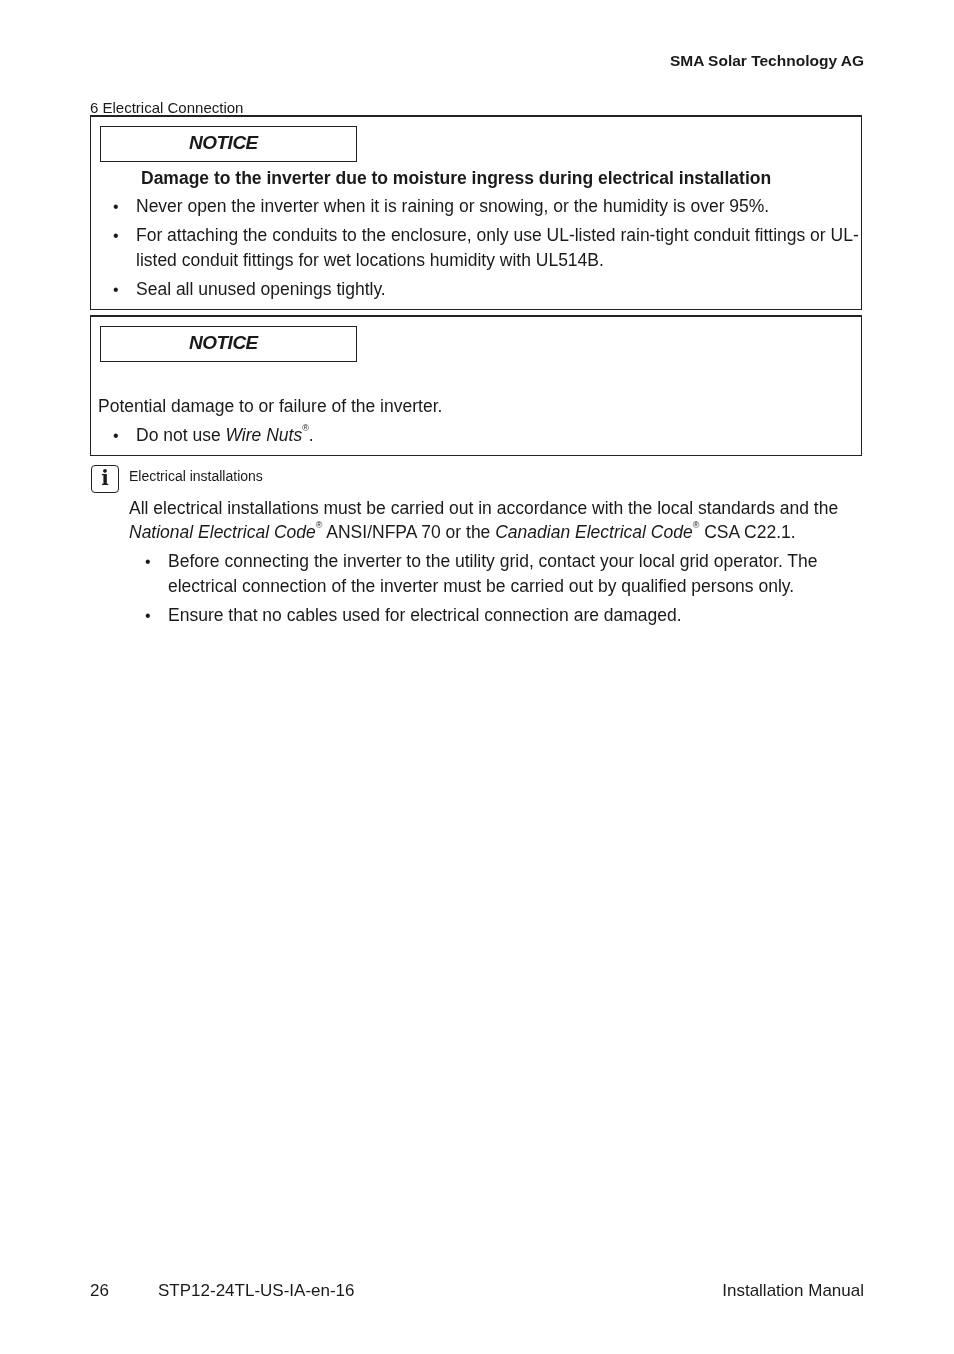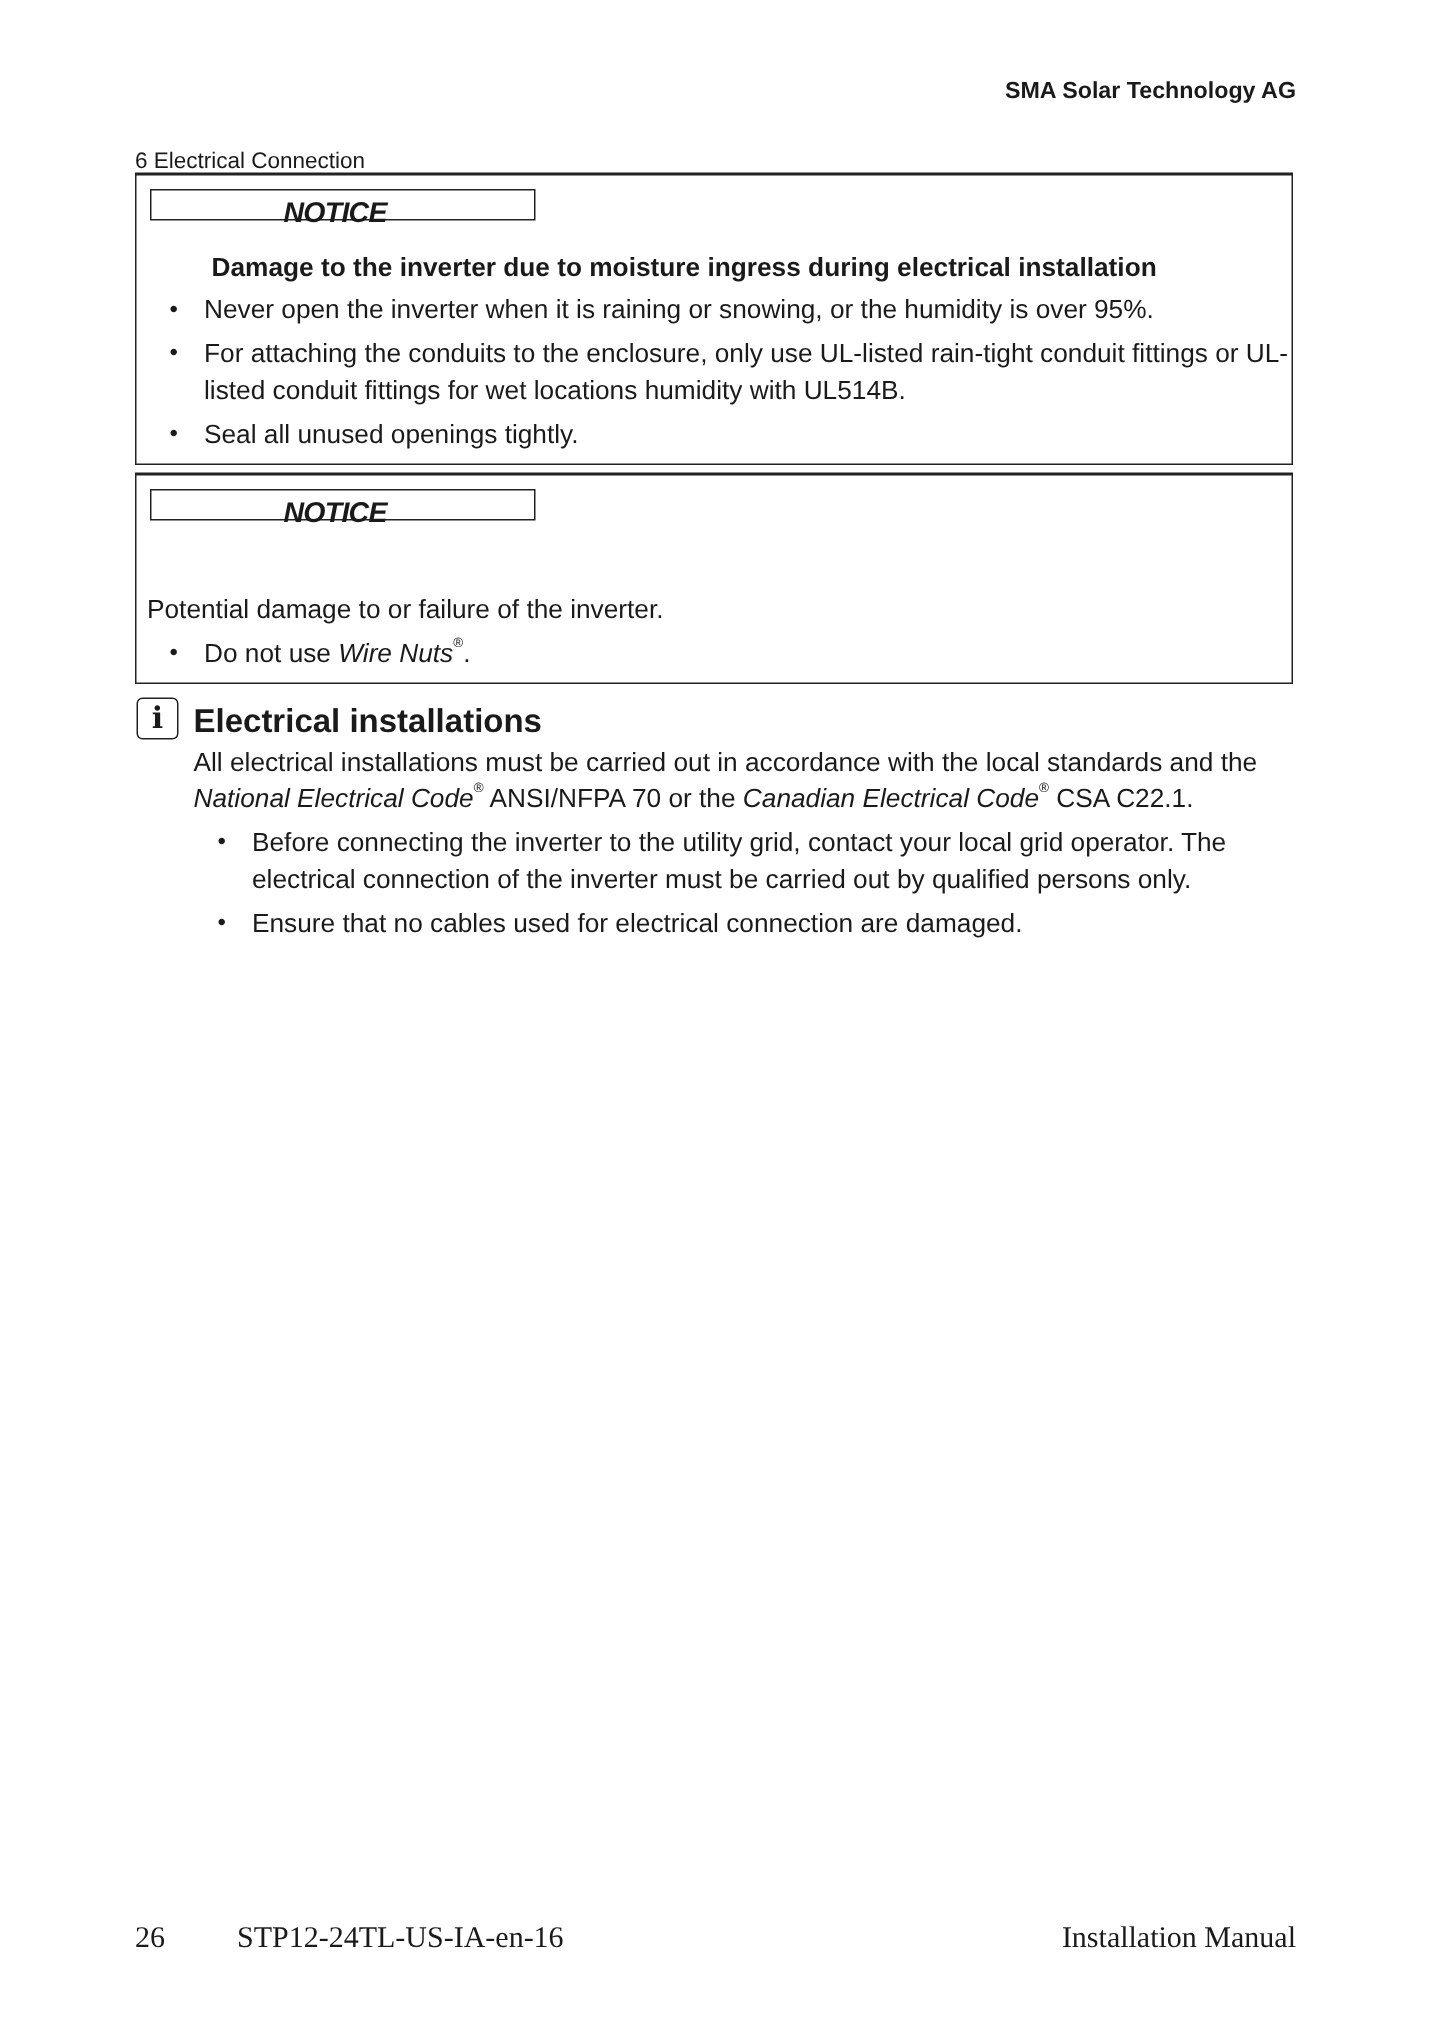--- a/index.html
+++ b/index.html
@@ -11,21 +11,21 @@
   .hdr-right { position: absolute; right: 90px; top: 52px; font-size: 15.5px; font-weight: bold; }
 
   .notice-box {
     position: absolute; left: 90px; width: 772px;
     border: 1px solid #222; border-top: 2px solid #222;
     box-sizing: border-box;
   }
   #notice1 { top: 115px; height: 195px; }
   #notice2 { top: 315px; height: 141px; }
   .notice-label {
-    position: absolute; left: 9px; top: 9px; width: 257px; height: 21px;
+    position: absolute; left: 9px; top: 9px; width: 257px; height: 36px;
     border: 1px solid #222; box-sizing: border-box;
     font-weight: bold; font-style: italic; font-size: 19px;
     letter-spacing: -0.5px;
     padding-left: 88px; line-height: 31px;
   }
   .notice-title {
     position: absolute; left: 7px; font-weight: bold; font-size: 17.5px; white-space: nowrap; margin-left: 43px;
   }
   #notice1 .notice-title { top: 51px; }
   #notice2 .notice-title { top: 51px; }
@@ -34,23 +34,23 @@
 
   .body-line { position: absolute; font-size: 17.5px; white-space: nowrap; }
   .bullet { position: absolute; font-size: 16px; }
 
   .info-icon {
     position: absolute; left: 91px; top: 465px; width: 28px; height: 28px;
     border: 1.5px solid #222; border-radius: 4px; box-sizing: border-box;
     font-family: "DejaVu Serif", serif; font-weight: bold; font-size: 20px;
     text-align: center; line-height: 25px;
   }
-  .info-title { position: absolute; left: 129px; top: 468px; font-weight: bold; font-size: 22px; }
+  .info-title { position: absolute; left: 129px; top: 468px; font-weight: normal; font-size: 14px; }
 
-  .ftr { position: absolute; top: 1281px; font-size: 20px; font-family: Liberation Serif, serif; }
+  .ftr { position: absolute; top: 1281px; font-size: 17px; }
 </style>
 </head>
 <body>
 
 <div class="hdr-left">6 Electrical Connection</div>
 <div class="hdr-right">SMA Solar Technology AG</div>
 
 <div class="notice-box" id="notice1">
   <div class="notice-label">NOTICE</div>
   <div class="notice-title">Damage to the inverter due to moisture ingress during electrical installation</div>

